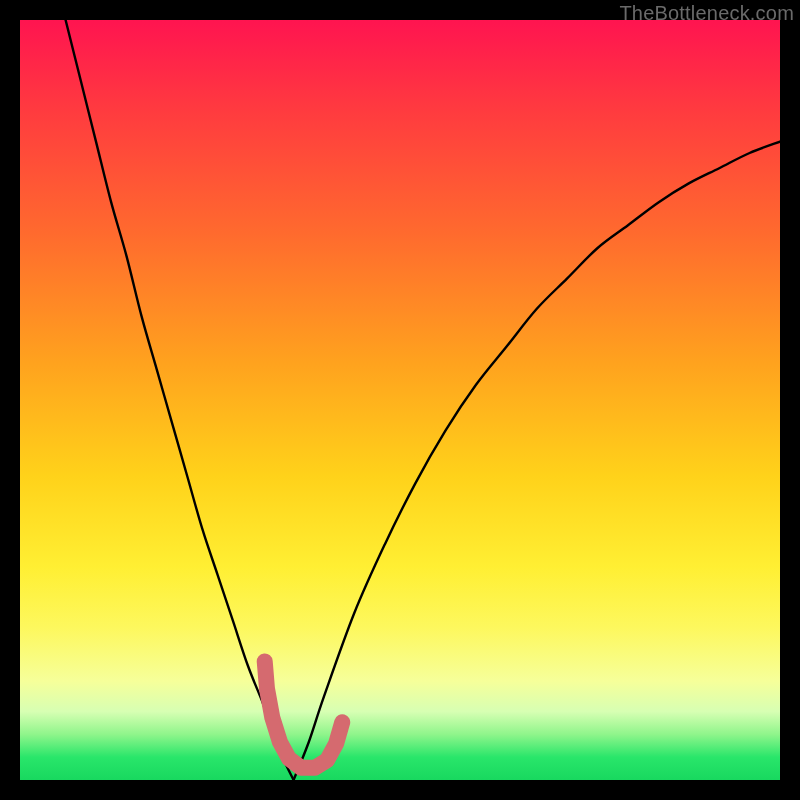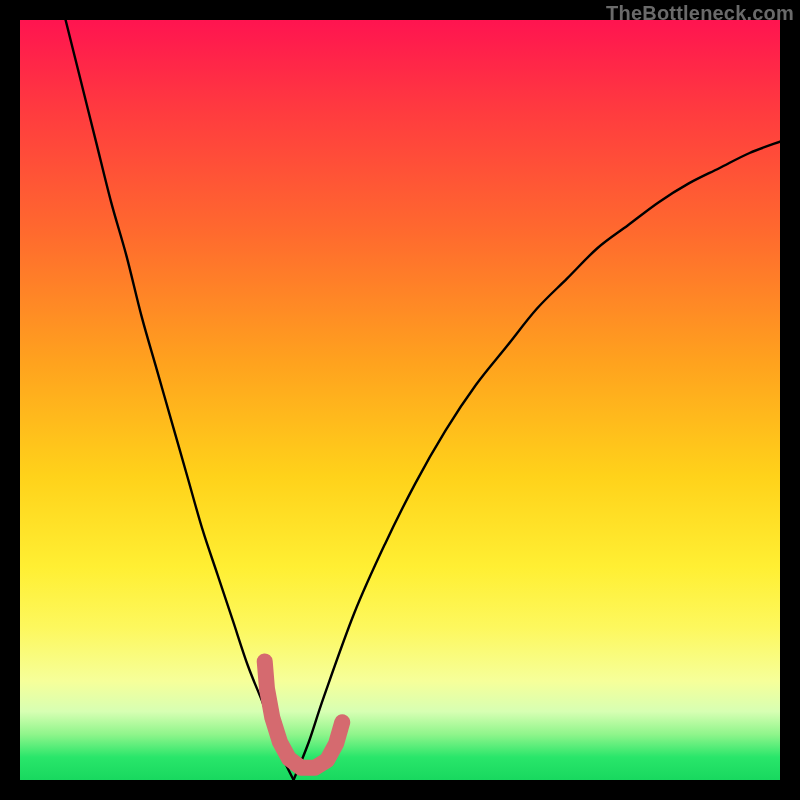--- a/index.html
+++ b/index.html
@@ -41,21 +41,21 @@
       #29e66a 97%,
       #18d85f 100%
     );
   }
   .watermark {
     position: absolute;
     top: 2px;
     right: 6px;
     color: #6a6a6a;
     font-size: 20px;
-    font-weight: 700;
+    font-weight: 400;
     letter-spacing: 0.2px;
     text-align: center;
   }
   svg.curves {
     position: absolute;
     left: 0;
     top: 0;
   }
 </style>
 </head>

